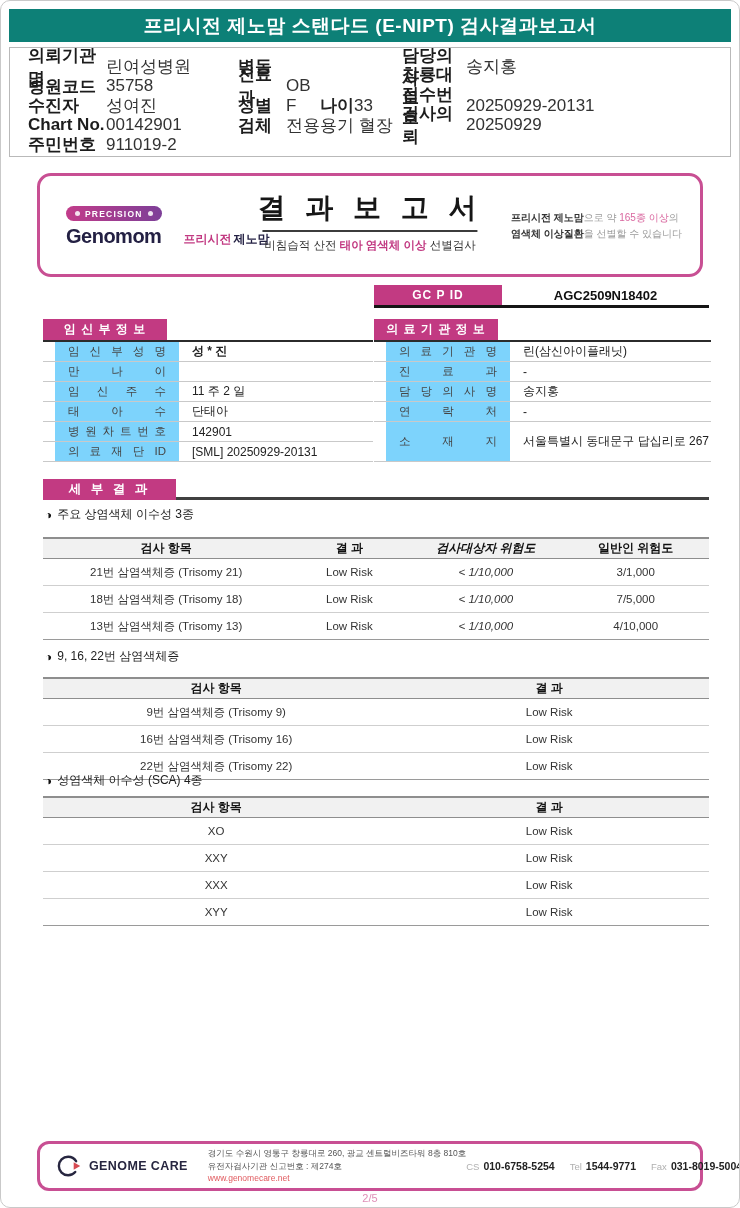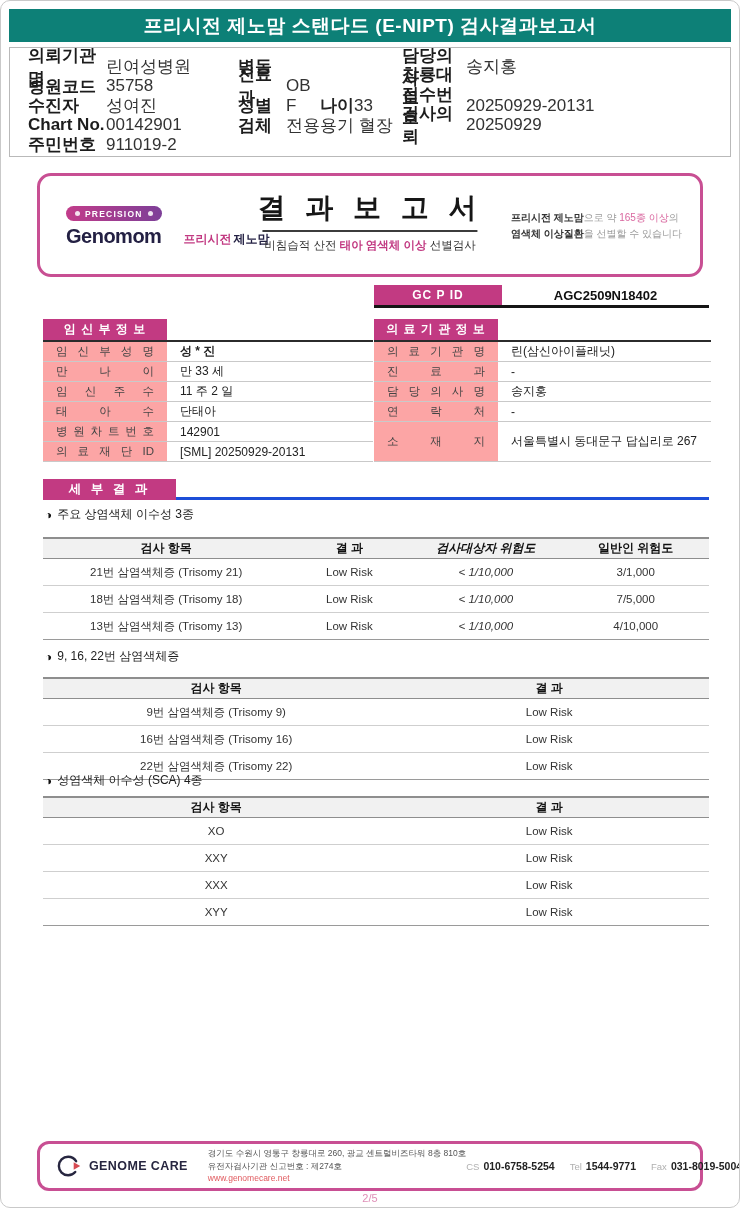--- a/index.html
+++ b/index.html
@@ -60,29 +60,29 @@
 
   
   .itable { position:absolute; top:318px; }
   .itable-mother { left:42px;  width:330px; }
   .itable-clinic { left:373px; width:337px; }
   .thead { height:23px; border-bottom:2px solid #2b2b2b; }
   .thead-block { width:124px; height:100%; background:#c23a82; color:#fff; font-weight:bold;
     font-size:12px; display:flex; align-items:center; justify-content:center; letter-spacing:1px; }
   .trow { display:flex; border-bottom:1px solid #c9c9c9; min-height:20px; }
   .trow.tall { min-height:40px; }
-  .tlabel { width:124px; background:#fca5a5; color:#454545; font-size:11.5px;
-    padding:0 13px; display:flex; align-items:center; }
+  .tlabel { width:124px; background:#7dd3fc; color:#454545; font-size:11.5px;
+    padding:0 13px; display:flex; align-items:center;margin-left:12px; }
   .tlabel span { width:100%; text-align:justify; text-align-last:justify; }
   .tval { flex:1; padding-left:13px; display:flex; align-items:center; font-size:12px; color:#222; }
   .tval.bold { font-weight:bold; }
 
   
   .detail-header { position:absolute; top:478px; left:42px; right:30px; height:21px;
-    border-bottom:3px solid #1d4ed8; }
+    border-bottom:3px solid #404040; }
   .detail-block { width:133px; height:21px; background:#c23a82; color:#fff; font-weight:bold;
     font-size:12.5px; display:flex; align-items:center; justify-content:center; letter-spacing:3px; }
   .sec-head { position:absolute; left:44px; font-size:12px; color:#1c1c1c; display:flex; align-items:center; gap:5px; }
   .sec-head .bullet { font-size:12px; color:#111; }
 
   .rtable { position:absolute; left:42px; right:30px; }
   .rt-header { display:flex; background:#f1f1f1; height:22px; align-items:center;
     border-top:2px solid #8e8e8e; border-bottom:1.5px solid #8e8e8e;
     font-weight:bold; font-size:12px; color:#111; }
   .rt-row { display:flex; height:27px; align-items:center; border-bottom:1px solid #cfcfcf;
@@ -211,21 +211,20 @@
     <div class="trow">
         <div class="tlabel">
           <span>임 신 부 성 명</span>
         </div>
         <div class="tval bold">성 * 진</div>
       </div>
     <div class="trow">
         <div class="tlabel">
           <span>만 나 이</span>
         </div>
-        <div class="tval">만 33 세</div>
       </div>
     <div class="trow">
         <div class="tlabel">
           <span>임 신 주 수</span>
         </div>
         <div class="tval">11 주 2 일</div>
       </div>
     <div class="trow">
         <div class="tlabel">
           <span>태 아 수</span>

